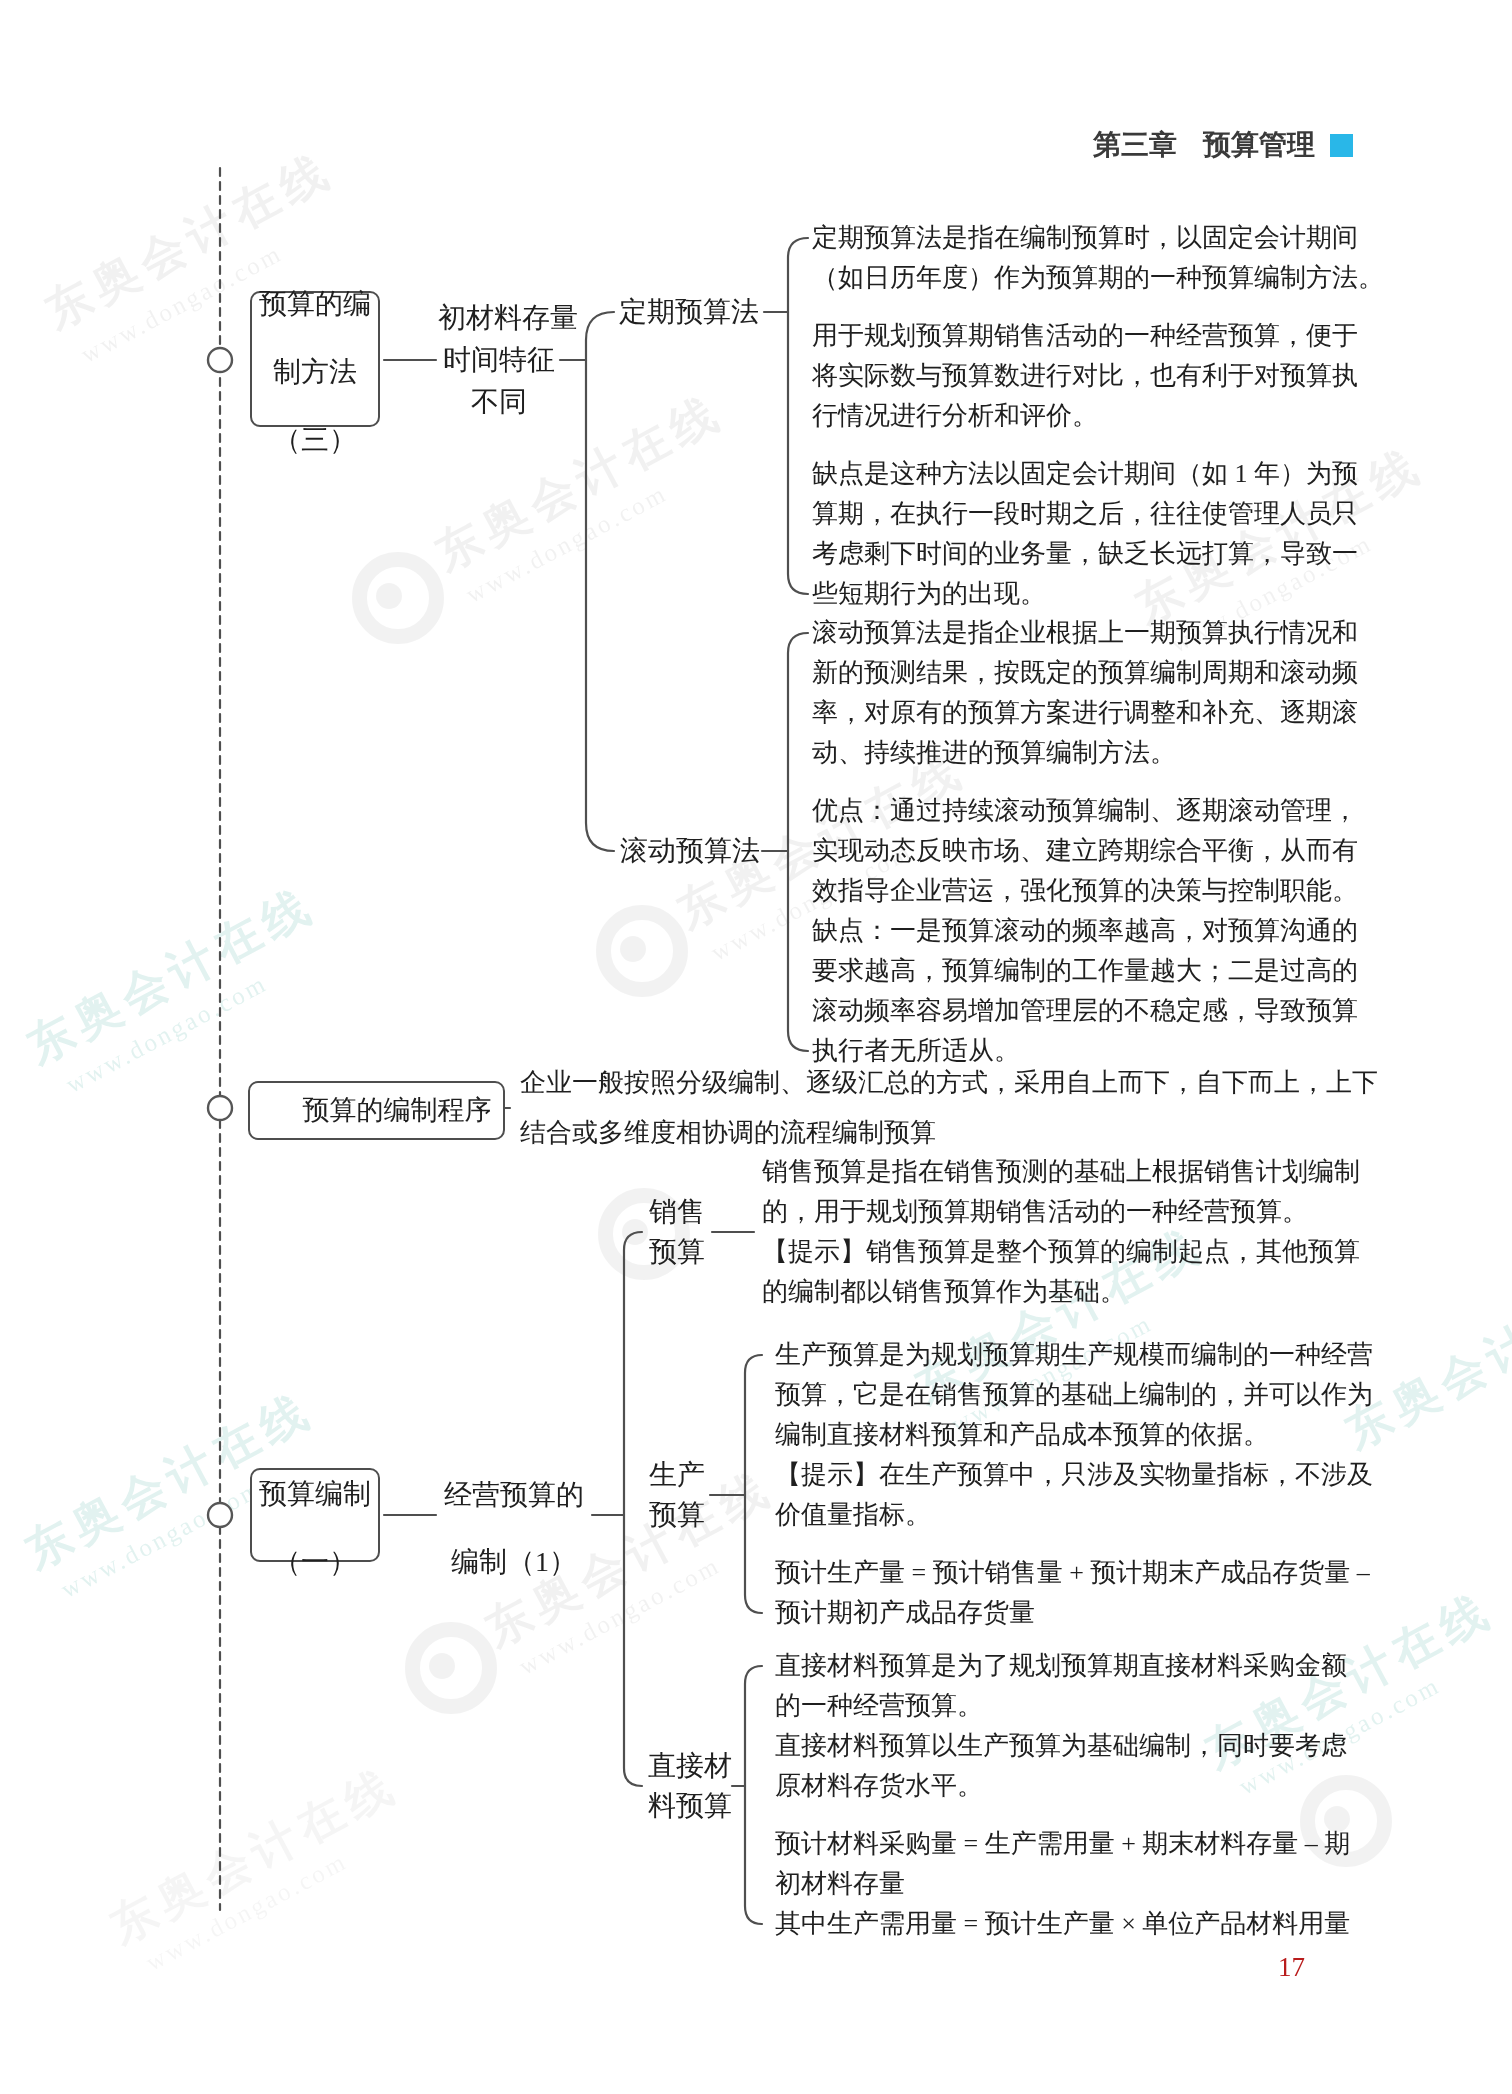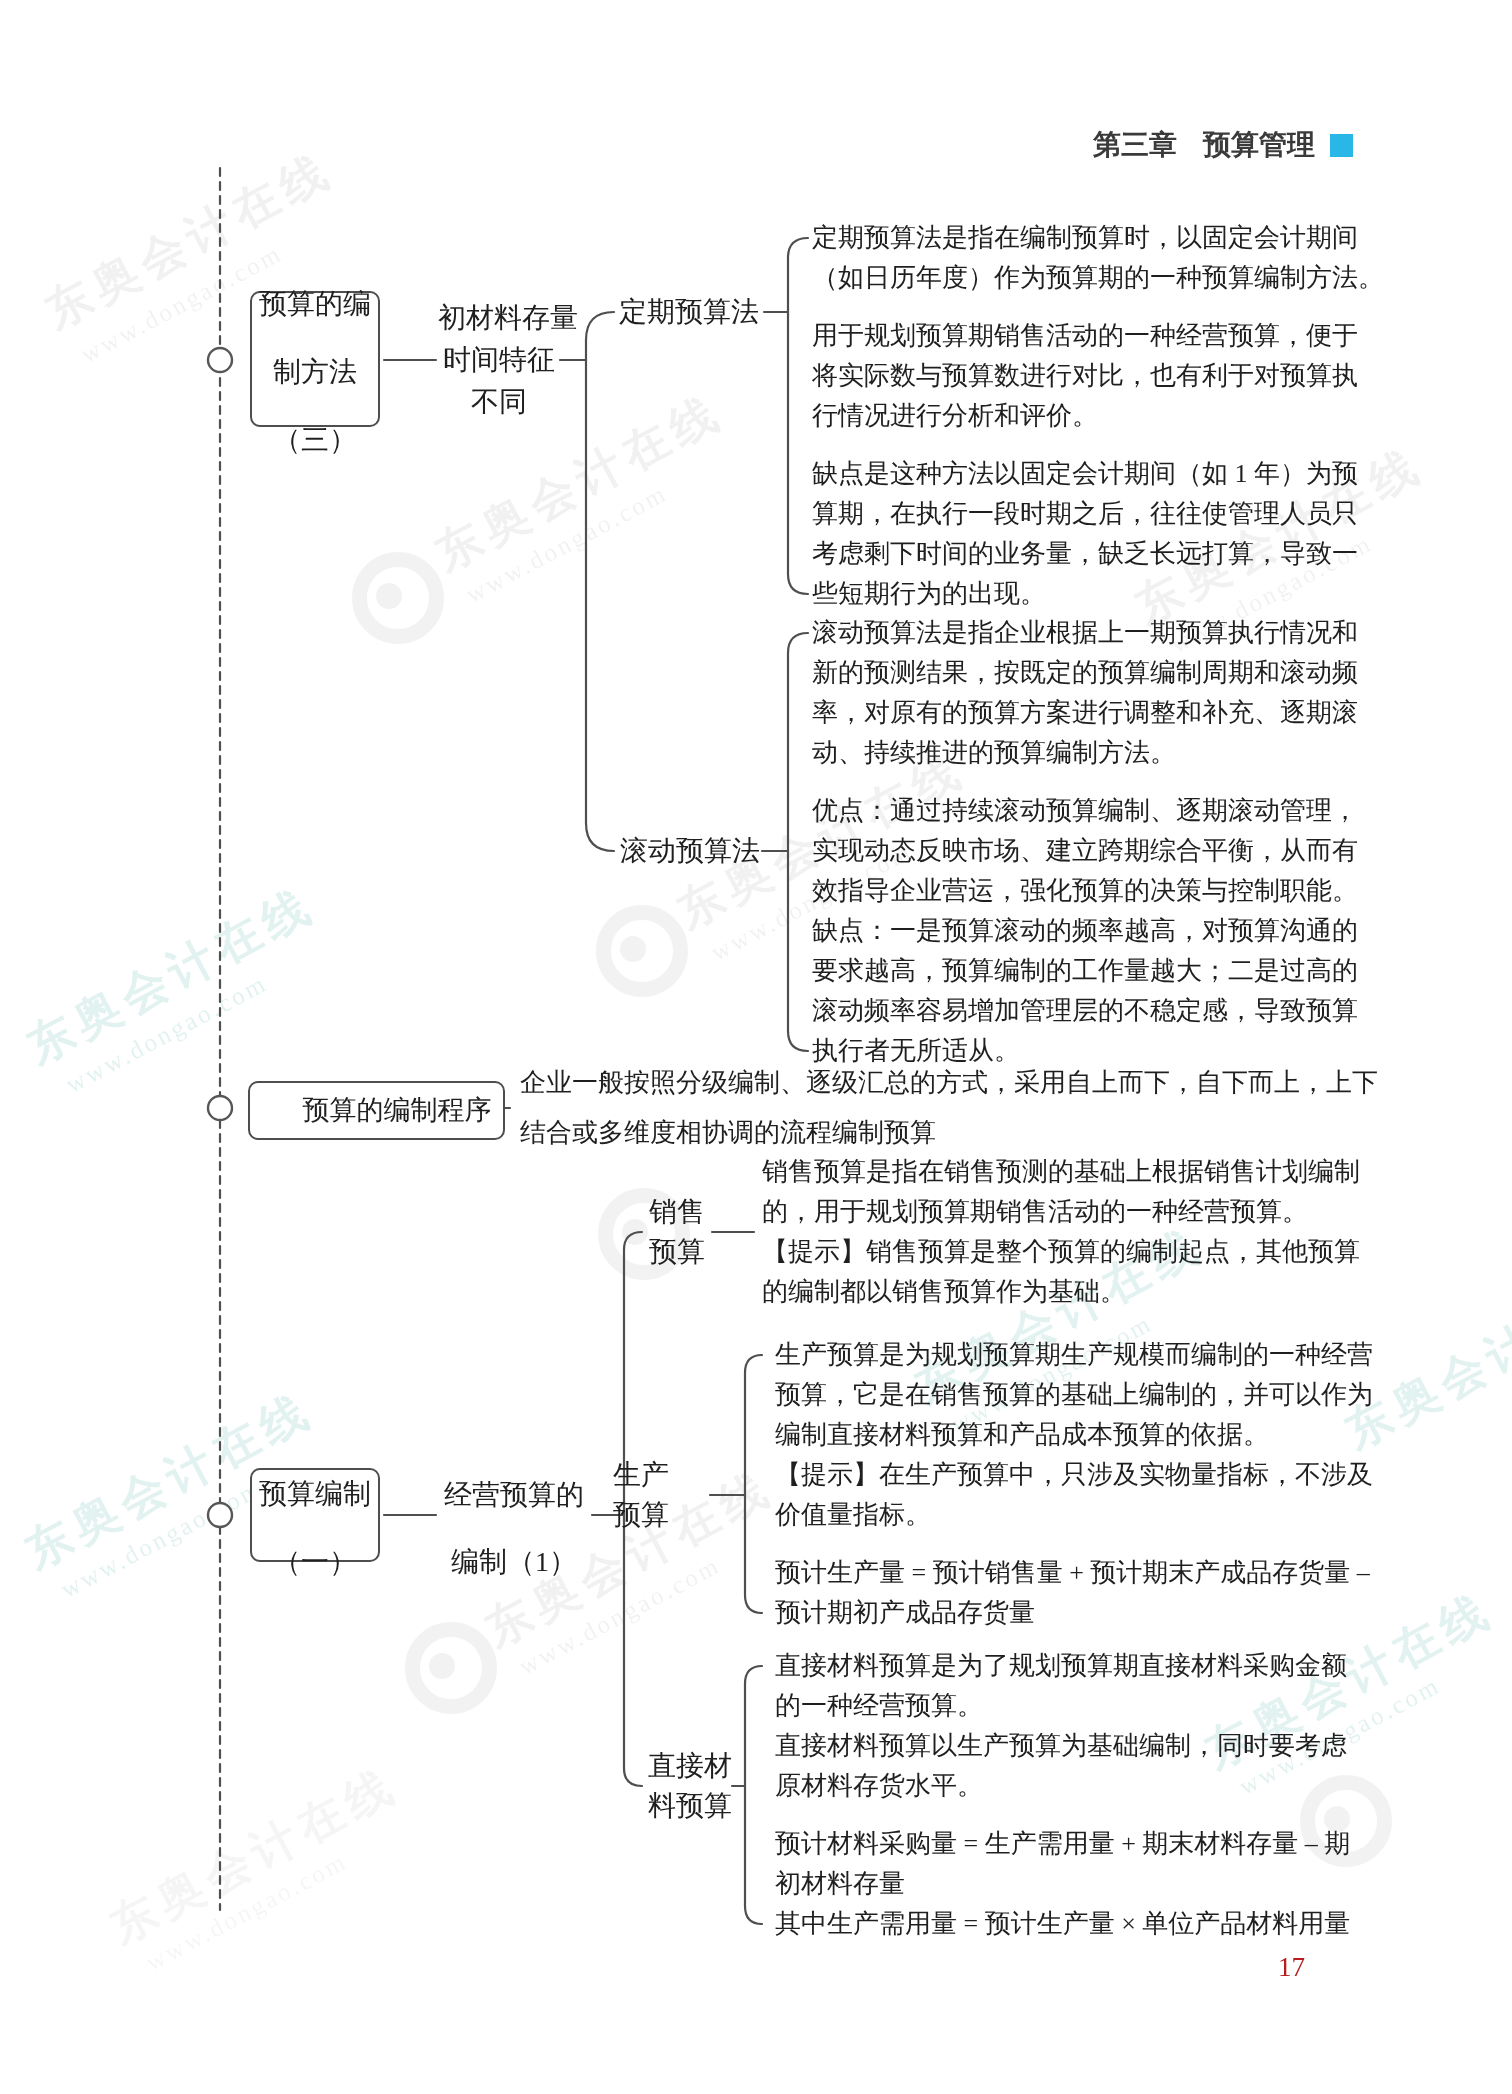--- a/index.html
+++ b/index.html
@@ -199,21 +199,21 @@
     <div>销售</div>
     <div>预算</div>
   </div>
   <div class="blk" style="left:762px;top:1152px;">
     <div class="tl">销售预算是指在销售预测的基础上根据销售计划编制</div>
     <div class="tl">的，用于规划预算期销售活动的一种经营预算。</div>
     <div class="tl">【提示】销售预算是整个预算的编制起点，其他预算</div>
     <div class="tl">的编制都以销售预算作为基础。</div>
   </div>
 
-  <div class="nlab" style="left:612px;top:1455px;width:58px;">
+  <div class="nlab" style="left:648px;top:1455px;width:58px;">
     <div>生产</div>
     <div>预算</div>
   </div>
   <div class="blk" style="left:775px;top:1335px;">
     <div class="para">
       <div class="tl">生产预算是为规划预算期生产规模而编制的一种经营</div>
       <div class="tl">预算，它是在销售预算的基础上编制的，并可以作为</div>
       <div class="tl">编制直接材料预算和产品成本预算的依据。</div>
       <div class="tl">【提示】在生产预算中，只涉及实物量指标，不涉及</div>
       <div class="tl">价值量指标。</div>

